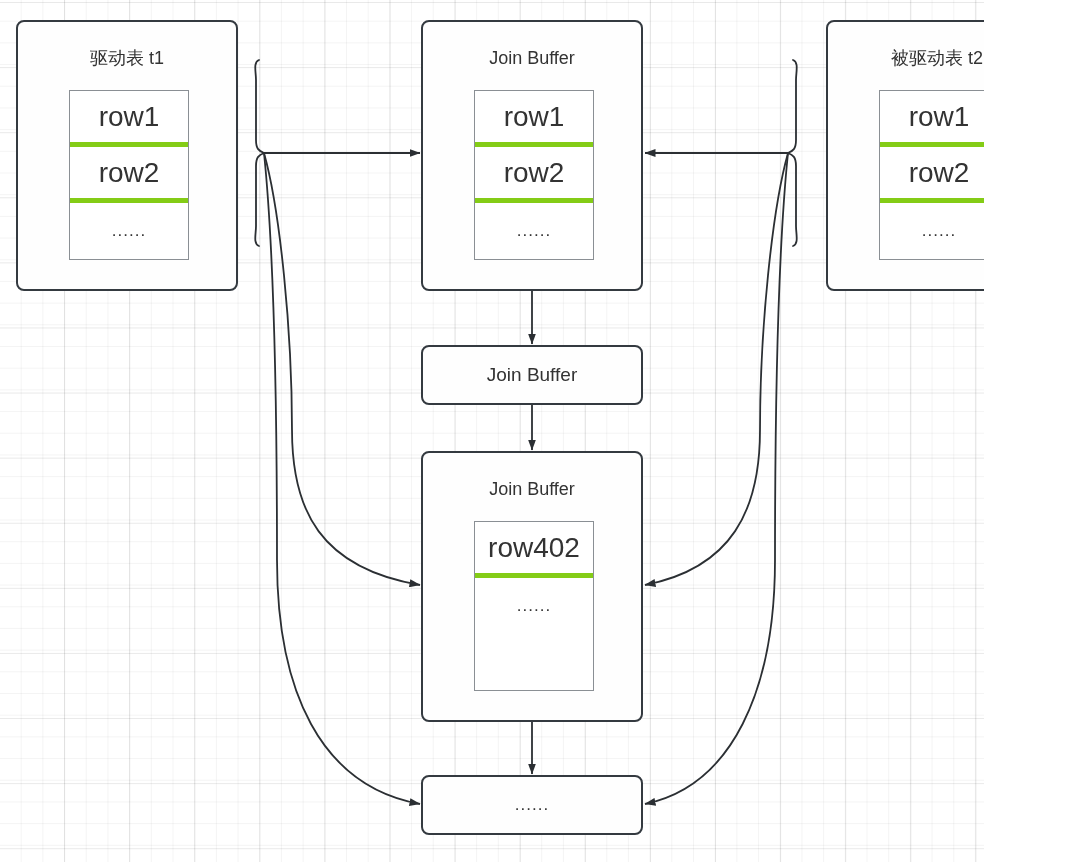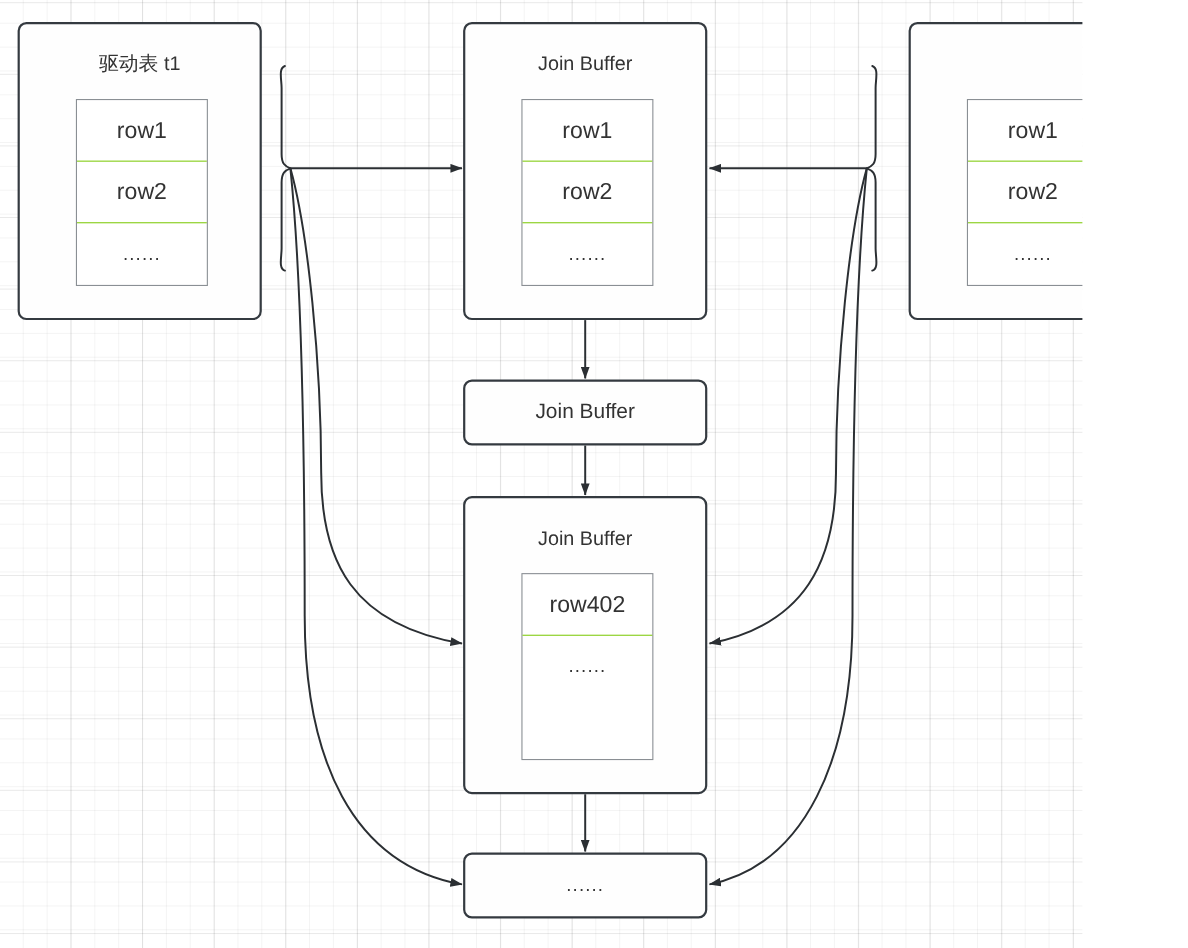--- a/index.html
+++ b/index.html
@@ -70,23 +70,23 @@
     box-sizing: border-box;
     border: 1px solid #8a8f94;
     background: #ffffff;
   }
   .rowcell {
     box-sizing: border-box;
     height: 56px;
     display: flex;
     align-items: center;
     justify-content: center;
-    border-bottom: 1px solid #84cc16;
+    border-bottom: 5px solid #84cc16;
     color: #333333;
-    font-size: 21px;
+    font-size: 28px;
   }
   .rowcell:last-child {
     border-bottom: none;
   }
   .rowcell.small {
     font-size: 17px;
     letter-spacing: 1px;
   }
 </style>
 </head>
@@ -129,20 +129,21 @@
   <div class="node" style="left:16px; top:20px; width:222px; height:271px;">
     <div class="node-title" style="top:27px;">驱动表 t1</div>
     <div class="rowtable" style="left:51px; top:68px; width:120px; height:170px;">
       <div class="rowcell">row1</div>
       <div class="rowcell">row2</div>
       <div class="rowcell small">......</div>
     </div>
   </div>
 
   <div class="node" style="left:826px; top:20px; width:222px; height:271px;">
+    <div class="node-title" style="top:27px;">被驱动表 t2</div>
     <div class="rowtable" style="left:51px; top:68px; width:120px; height:170px;">
       <div class="rowcell">row1</div>
       <div class="rowcell">row2</div>
       <div class="rowcell small">......</div>
     </div>
   </div>
 
   <div class="node" style="left:421px; top:20px; width:222px; height:271px;">
     <div class="node-title" style="top:27px;">Join Buffer</div>
     <div class="rowtable" style="left:51px; top:68px; width:120px; height:170px;">

